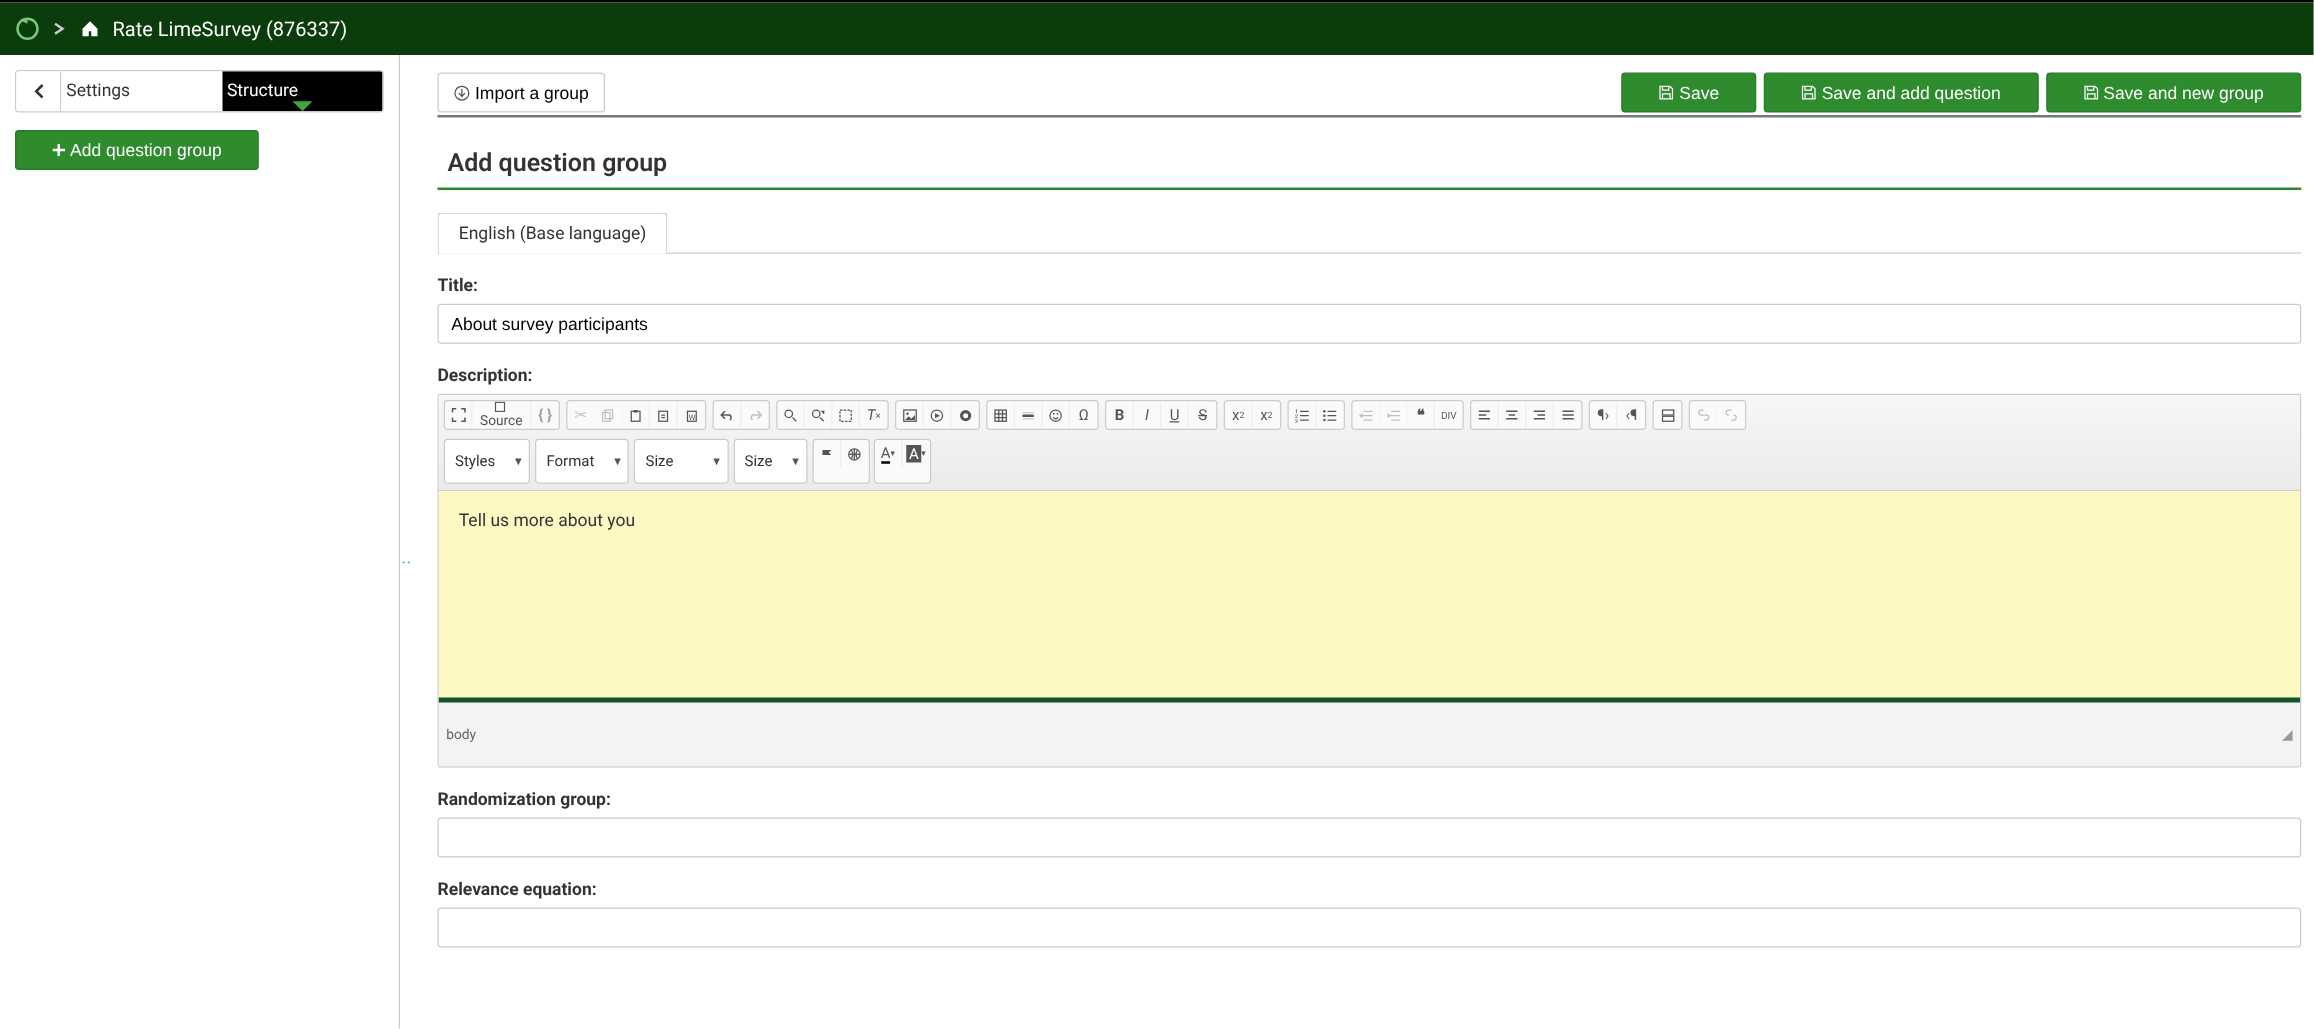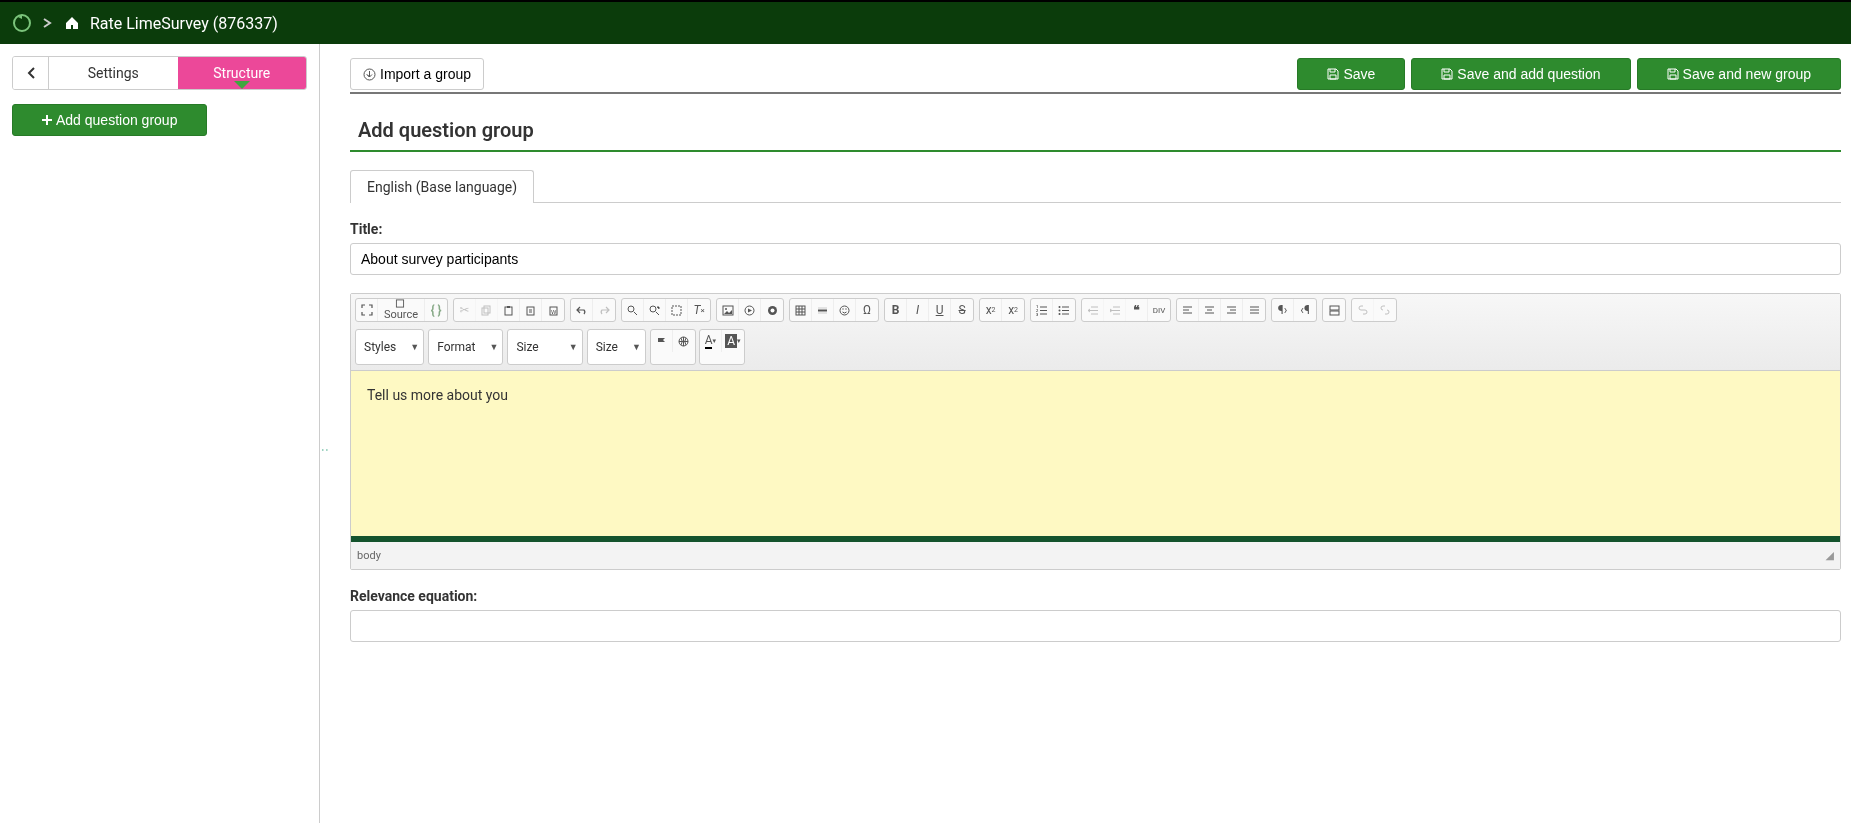--- a/index.html
+++ b/index.html
@@ -8,22 +8,22 @@
 .topbar { background: #0b3c0b; color: #fff; height: 42px; display: flex; align-items: center; padding: 0 12px; gap: 10px; }
 .topbar .logo-icon { width: 20px; height: 20px; display: inline-flex; align-items: center; justify-content: center; }
 .topbar .arrow { color: #ddd; }
 .topbar .home-icon { color: #fff; }
 .topbar .survey-title { color: #fff; font-size: 16px; }
 
 .layout { display: flex; height: calc(100vh - 44px); }
 .sidebar { width: 320px; border-right: 1px solid #ccc; padding: 12px; }
 .sidebar-tabs { display: flex; border: 1px solid #ccc; border-radius: 3px; overflow: hidden; margin-bottom: 14px; }
 .sidebar-tabs .collapse-btn { width: 36px; display: flex; align-items: center; justify-content: center; border-right: 1px solid #ccc; background: #fff; cursor: pointer; }
-.sidebar-tabs .tab { flex: 1; text-align: center; padding: 8px 4px; background: #fff; cursor: pointer; }
-.sidebar-tabs .tab.active { background: #ec4899; color: #fff; position: relative; }
+.sidebar-tabs .tab { flex: 1; text-align: left; padding: 8px 4px; background: #fff; cursor: pointer; }
+.sidebar-tabs .tab.active { background: #000000; color: #fff; position: relative; }
 .sidebar-tabs .tab.active::after { content: ""; position: absolute; bottom: -8px; left: 50%; transform: translateX(-50%); border: 8px solid transparent; border-top-color: #3fa63f; }
 .sidebar-tabs .tab:first-of-type { border-right: 1px solid #ccc; }
 .btn-green { background: #2e8b2e; color: #fff; border: 1px solid #277a27; border-radius: 3px; padding: 7px 29px; cursor: pointer; font-size: 14px; display: inline-flex; align-items: center; gap: 4px; }
 
 .main { flex: 1; padding: 14px 10px 20px 30px; overflow-y: auto; position: relative; }
 .drag-handle { position: absolute; left: -4px; top: 400px; color: #4a8; font-size: 12px; writing-mode: vertical-rl; }
 
 .toolbar-row { display: flex; justify-content: space-between; align-items: center; margin-bottom: 14px; padding-bottom: 2px; border-bottom: 2px solid #777; }
 .btn-outline { background: #fff; border: 1px solid #ccc; border-radius: 3px; padding: 7px 12px; cursor: pointer; font-size: 14px; display: inline-flex; align-items: center; gap: 4px; }
 .toolbar-right { display: flex; gap: 6px; }
@@ -43,21 +43,21 @@
 .cke-toolbar { background: linear-gradient(#f7f7f7, #ebebeb); border-bottom: 1px solid #ccc; padding: 4px 4px 2px 4px; display: flex; flex-wrap: wrap; gap: 2px; align-items: center; }
 .cke-group { display: inline-flex; border: 1px solid #ccc; border-radius: 3px; background: #fafafa; margin-right: 3px; margin-bottom: 3px; }
 .cke-btn { width: 22px; height: 22px; display: inline-flex; align-items: center; justify-content: center; cursor: pointer; color: #555; font-size: 12px; border-right: 1px solid #eee; }
 .cke-btn:last-child { border-right: none; }
 .cke-btn.disabled { opacity: 0.35; cursor: default; }
 .cke-btn.textual { width: auto; padding: 0 6px; font-size: 11px; flex-direction: column; }
 .cke-combo { display: inline-flex; align-items: center; border: 1px solid #ccc; border-radius: 3px; background: #fff; height: 36px; padding: 0 4px 0 8px; margin-right: 4px; margin-bottom: 3px; font-size: 12px; cursor: pointer; }
 .cke-combo .caret { margin-left: 14px; font-size: 9px; color: #555; }
 .cke-row2 { width: 100%; display: flex; flex-wrap: wrap; padding-top: 2px; }
 .cke-content { min-height: 165px; padding: 16px; font-size: 14px; background: #fef9c3; }
-.cke-footer { background: #f3f3f3; border-top: 6px solid #14532d; padding: 7px 6px; font-size: 11px; color: #666; display: flex; justify-content: space-between; gap: 20px; }
+.cke-footer { background: #f3f3f3; border-top: 4px solid #14532d; padding: 19px 6px; font-size: 11px; color: #666; display: flex; justify-content: space-between; gap: 20px; }
 .cke-resize { color: #999; cursor: nwse-resize; }
 
 svg { display: block; }
 </style>
 </head>
 <body>
 
 <div class="topbar-thin"></div>
 <div class="topbar">
   <span class="logo-icon">
@@ -150,20 +150,21 @@
       <div class="lang-tab">English (Base language)</div>
     </div>
     <div class="lang-tab-pane">
 
       <div class="form-group">
         <label class="form-label">Title:</label>
         <input class="form-input" value="About survey participants" style="">
       </div>
 
       <div class="form-group">
+        <label class="form-label">Description:</label>
         <div class="cke">
           <div class="cke-toolbar">
             <span class="cke-group">
               <span class="cke-btn">
                   <svg width="12" height="12" viewBox="0 0 12 12">
                     <path d="M1 4V1H4 M8 1H11V4 M11 8V11H8 M4 11H1V8" fill="none" stroke="#555" stroke-width="1.2"></path>
                   </svg>
                 </span>
               <span class="cke-btn textual">
                   <svg width="10" height="10" viewBox="0 0 10 10" style="margin-right:2px">
@@ -423,20 +424,24 @@
             </div>
           </div>
           <div class="cke-content" contenteditable="true" style="">Tell us more about you</div>
           <div class="cke-footer">
             <span>body</span>
             <span class="cke-resize">◢</span>
           </div>
         </div>
       </div>
 
+      <div class="form-group">
+        <label class="form-label">Randomization group:</label>
+        <input class="form-input" value="" style="">
+      </div>
 
       <div class="form-group">
         <label class="form-label">Relevance equation:</label>
         <input class="form-input" value="" style="">
       </div>
 
     </div>
   </div>
 </div>
 

